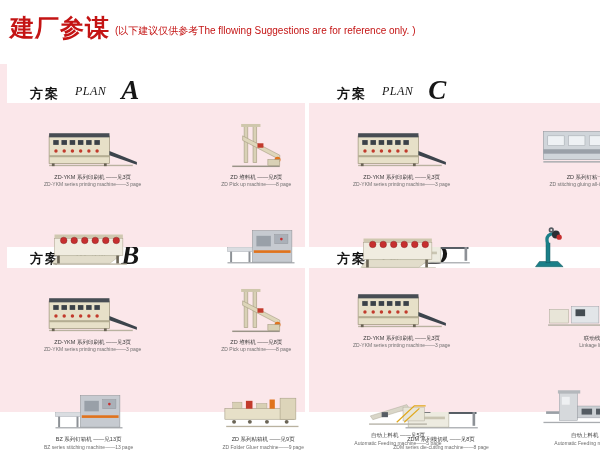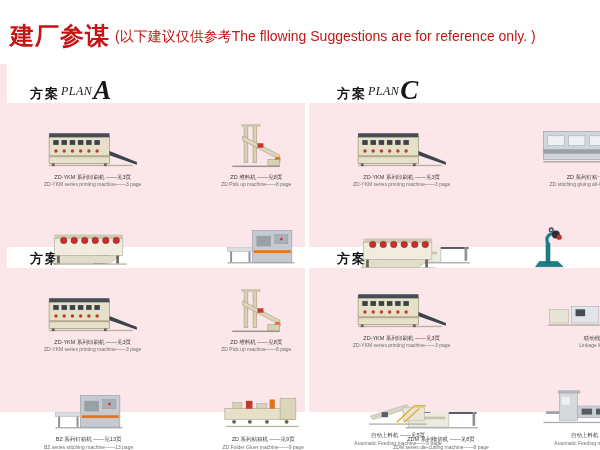--- a/index.html
+++ b/index.html
@@ -1,30 +1,30 @@
 <!DOCTYPE html>
 <html><head>
 <meta charset="utf-8">
 <style>
   html,body{margin:0;padding:0;background:#fff;}
   .page{position:relative;width:600px;height:450px;background:#ffffff;overflow:hidden;
         font-family:"Liberation Sans",sans-serif;}
   
-  .brand{position:absolute;left:10px;top:24px;display:flex;align-items:flex-end;gap:5px;}
+  .brand{position:absolute;left:10px;top:16px;display:flex;align-items:flex-end;gap:5px;}
   .brand-title{color:#c41414;font-size:24px;font-weight:bold;letter-spacing:1px;line-height:1;}
-  .brand-sub{color:#c41414;font-size:14px;padding-bottom:2px;white-space:nowrap;}
+  .brand-sub{color:#c41414;font-size:10px;padding-bottom:2px;white-space:nowrap;}
   
   .rail{position:absolute;left:0;top:64px;width:7px;height:348px;background:#fbe7ea;}
   .panel{position:absolute;background:#fbe7ea;display:flex;flex-direction:column;}
   #panelA{left:0;top:103px;width:305px;height:144px;}
   #panelB{left:0;top:268px;width:305px;height:144px;}
   #panelC{left:309px;top:103px;width:291px;height:144px;}
   #panelD{left:309px;top:268px;width:291px;height:144px;}
   
-  .plan-title{position:absolute;display:flex;align-items:flex-end;gap:1px;color:#161616;}
+  .plan-title{position:absolute;display:flex;align-items:flex-end;gap:15px;color:#161616;}
   #titleA,#titleB{left:30px;}
   #titleC,#titleD{left:337px;}
   #titleA,#titleC{top:80px;}
   #titleB,#titleD{top:245px;}
   .pt-cn{font-size:13px;font-weight:bold;letter-spacing:2px;line-height:1;}
   .pt-en{font-family:"Liberation Serif",serif;font-style:italic;font-size:12px;padding-bottom:1px;letter-spacing:0.5px;}
   .pt-letter{font-family:"Liberation Serif",serif;font-style:italic;font-weight:bold;font-size:27px;line-height:0.75;}
   
   .mrow{flex:1;display:flex;align-items:flex-end;justify-content:space-evenly;padding:2px 4px 3px 4px;}
   .mcell{display:flex;flex-direction:column;align-items:center;}

